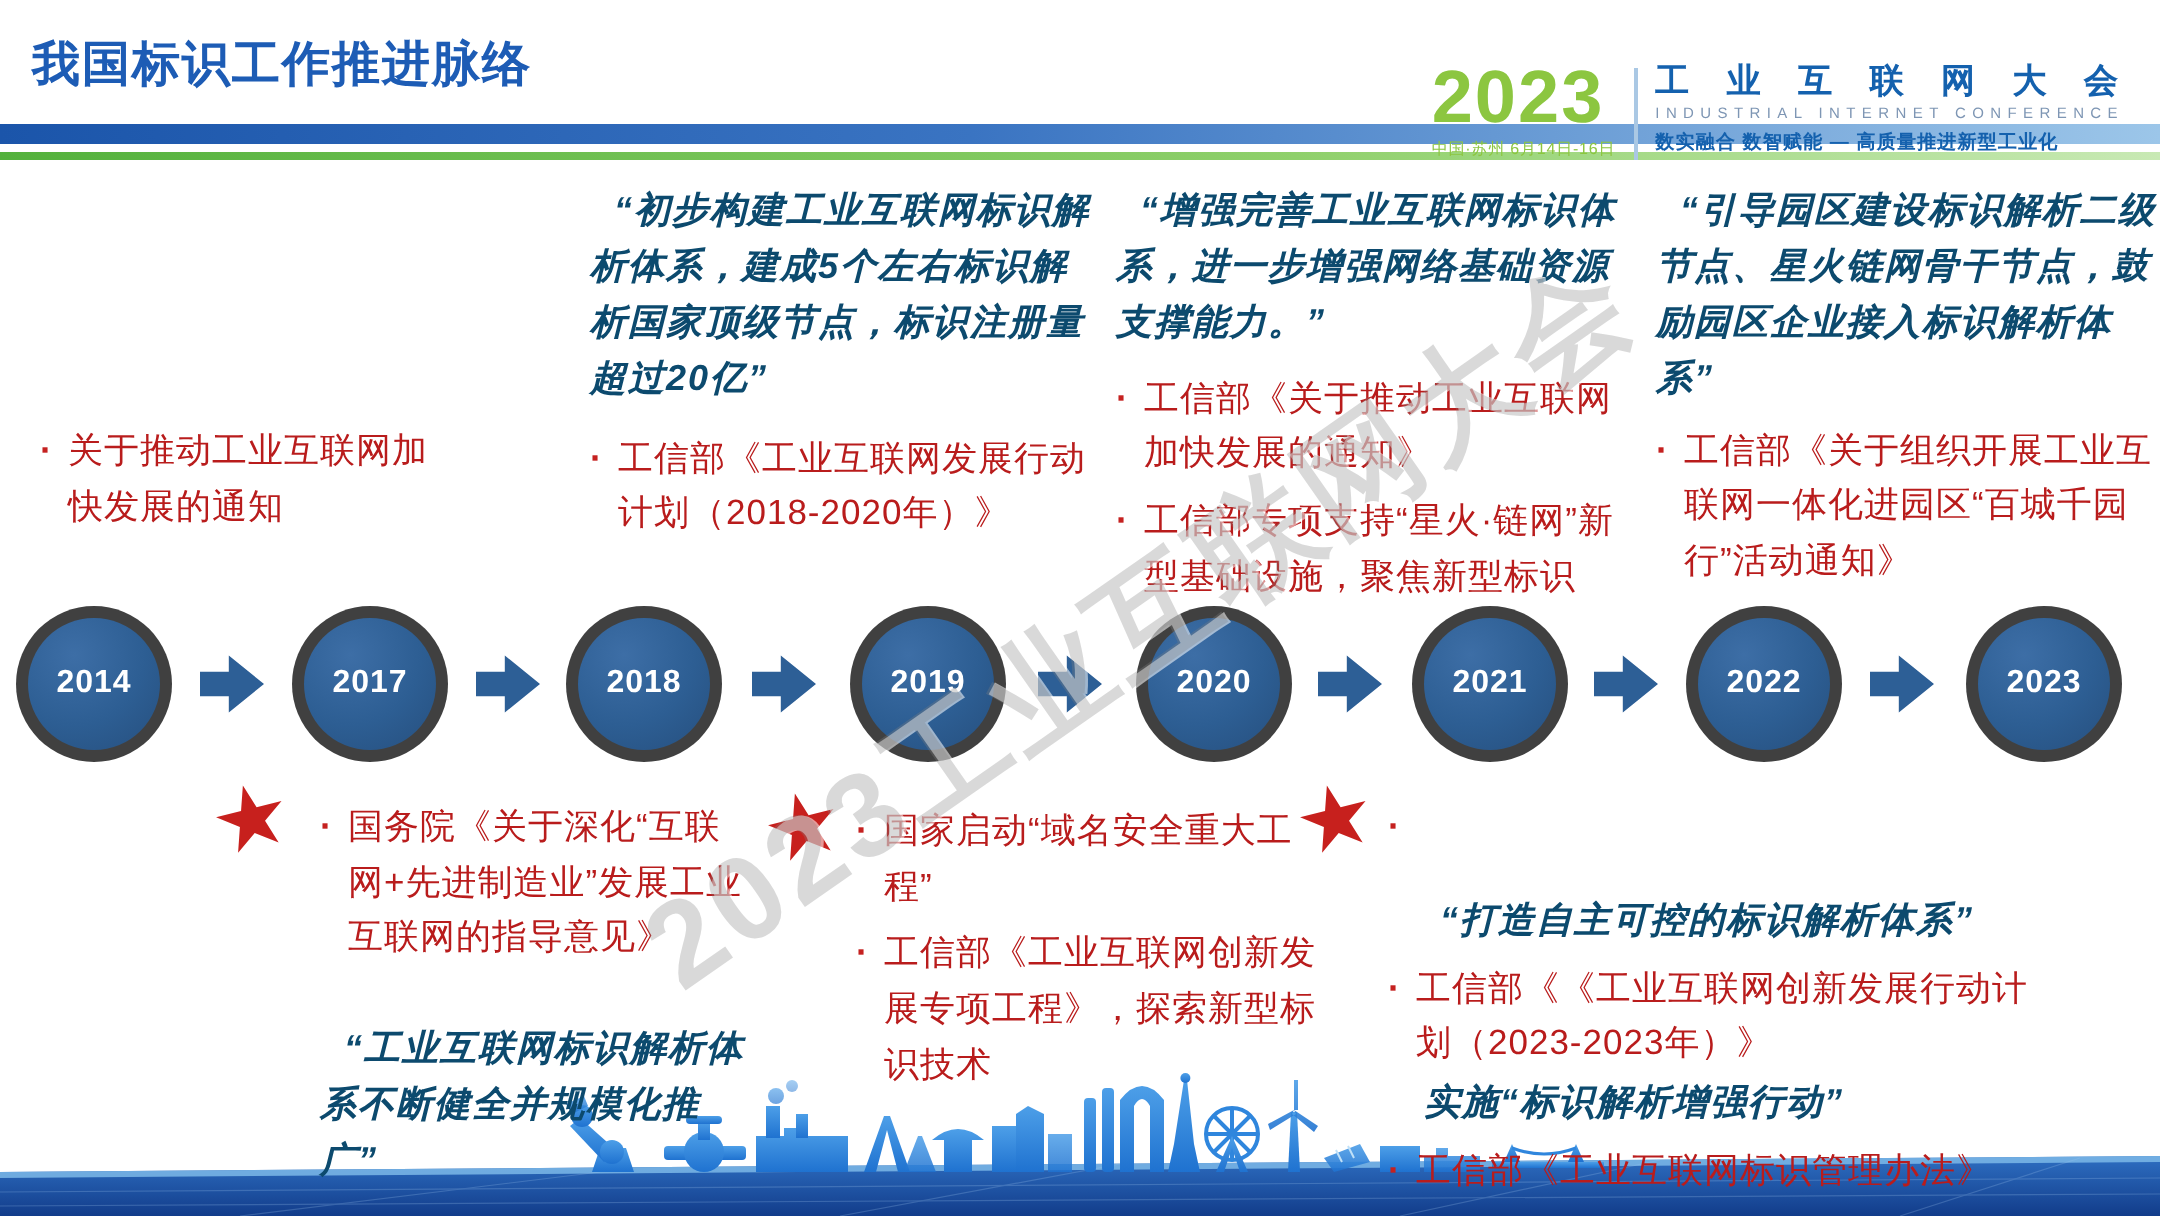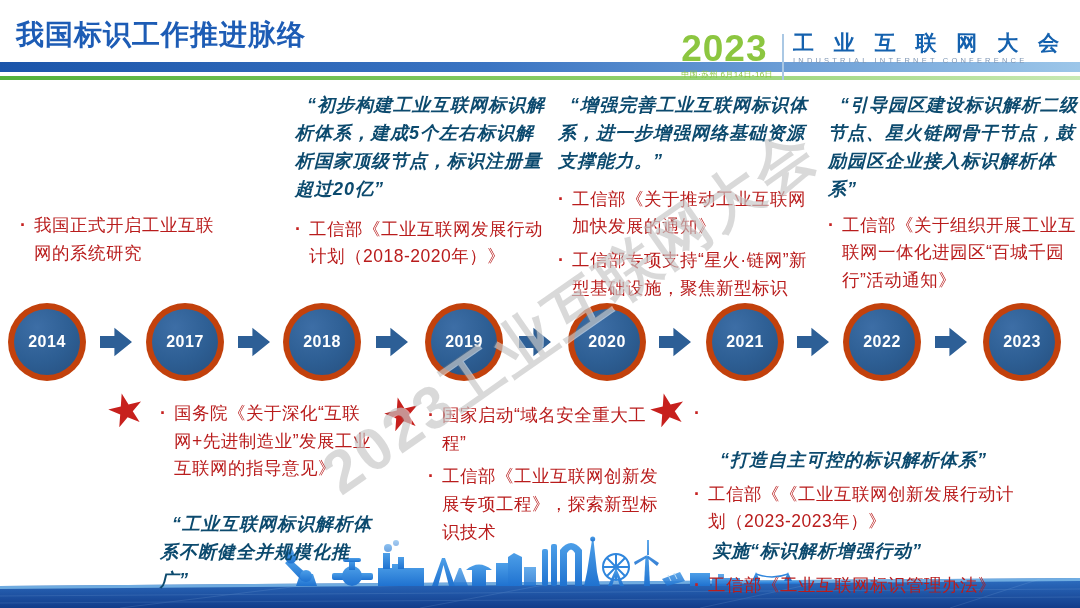--- a/index.html
+++ b/index.html
@@ -2,51 +2,51 @@
 <html><head>
 <meta charset="utf-8">
 <style>
   html,body{margin:0;padding:0;background:#e8e8e8;}
   .slide{
     position:relative;width:1080px;height:608px;background:#ffffff;
     overflow:hidden;font-family:"Liberation Sans",sans-serif;margin:0 auto;
   }
   
   .page-title{
-    position:absolute;left:16px;top:16px;font-size:28px;font-weight:bold;
+    position:absolute;left:16px;top:16px;font-size:24px;font-weight:bold;
     color:#1d5cb5;letter-spacing:1px;
   }
   .rule-blue{
     position:absolute;left:0;top:62px;width:1080px;height:10px;
     background:linear-gradient(90deg,#1b55aa 0%,#3a74c2 45%,#9cc6e9 100%);
   }
   .rule-green{
     position:absolute;left:0;top:76px;width:1080px;height:4px;
     background:linear-gradient(90deg,#53b13c 0%,#8fd06b 60%,#c8e9b4 100%);
   }
   .logo{
     position:absolute;right:14px;top:32px;display:flex;align-items:flex-start;gap:9px;
   }
   .logo-year{font-size:37px;font-weight:bold;color:#8cc640;line-height:0.9;letter-spacing:1px;}
   .logo-venue{font-size:8px;color:#8cc640;margin-top:4px;letter-spacing:0.4px;white-space:nowrap;}
   .logo-divider{width:2px;height:46px;background:#aac8e4;margin-top:2px;}
-  .logo-name-cn{font-size:21px;font-weight:bold;color:#1461ae;letter-spacing:7px;white-space:nowrap;line-height:1;}
+  .logo-name-cn{font-size:17px;font-weight:bold;color:#1461ae;letter-spacing:7px;white-space:nowrap;line-height:1;}
   .logo-name-en{font-size:7.5px;color:#7e96b4;letter-spacing:3.2px;margin-top:3px;white-space:nowrap;}
   .logo-slogan{font-size:9.5px;font-weight:bold;color:#1461ae;margin-top:4px;letter-spacing:0.6px;white-space:nowrap;}
   
   .watermark{
     position:absolute;left:330px;top:440px;z-index:5;font-size:60px;font-weight:bold;
     color:rgba(128,128,128,0.30);white-space:nowrap;letter-spacing:3px;
     transform-origin:0 50%;transform:rotate(-35deg);pointer-events:none;
     text-shadow:1px 1px 0 rgba(255,255,255,0.55);
   }
   
   .ring{
     position:absolute;top:303px;width:78px;height:78px;border-radius:50%;
-    background:#c2410c;display:flex;align-items:center;justify-content:center;z-index:3;
+    background:#404040;display:flex;align-items:center;justify-content:center;z-index:3;
   }
   .disc{
     width:66px;height:66px;border-radius:50%;
     background:radial-gradient(circle at 35% 28%,#3d6ea6 0%,#2d5e93 55%,#264f7e 100%);
     color:#ffffff;font-size:16px;font-weight:bold;
     display:flex;align-items:center;justify-content:center;letter-spacing:0.5px;
   }
   .arrow{
     position:absolute;top:325px;width:32px;height:34px;background:#2d5f96;z-index:3;
     clip-path:polygon(0% 32%,45% 32%,45% 8%,100% 50%,45% 92%,45% 68%,0% 68%);
@@ -81,29 +81,30 @@
 
   <div class="logo">
     <div>
       <div class="logo-year">2023</div>
       <div class="logo-venue">中国·苏州 6月14日-16日</div>
     </div>
     <div class="logo-divider"></div>
     <div>
       <div class="logo-name-cn">工 业 互 联 网 大 会</div>
       <div class="logo-name-en">INDUSTRIAL INTERNET CONFERENCE</div>
+      <div class="logo-slogan">数实融合  数智赋能 — 高质量推进新型工业化</div>
     </div>
   </div>
 
   <div class="watermark">2023工业互联网大会</div>
 
   <div class="block" style="left:20px;top:206px;width:205px;">
     <div class="bullet">
       <span class="dot">·</span>
-      <span class="bullet-text">我国正式开启工业互联网的系统研究</span>
+      <span class="bullet-text">关于推动工业互联网加快发展的通知</span>
     </div>
   </div>
 
   <div class="block" style="left:295px;top:92px;width:256px;">
     <div class="quote">“初步构建工业互联网标识解析体系，建成5个左右标识解析国家顶级节点，标识注册量超过20亿”</div>
     <div class="bullet" style="margin-top:12px;">
       <span class="dot">·</span>
       <span class="bullet-text">工信部《工业互联网发展行动计划（2018-2020年）》</span>
     </div>
   </div>

